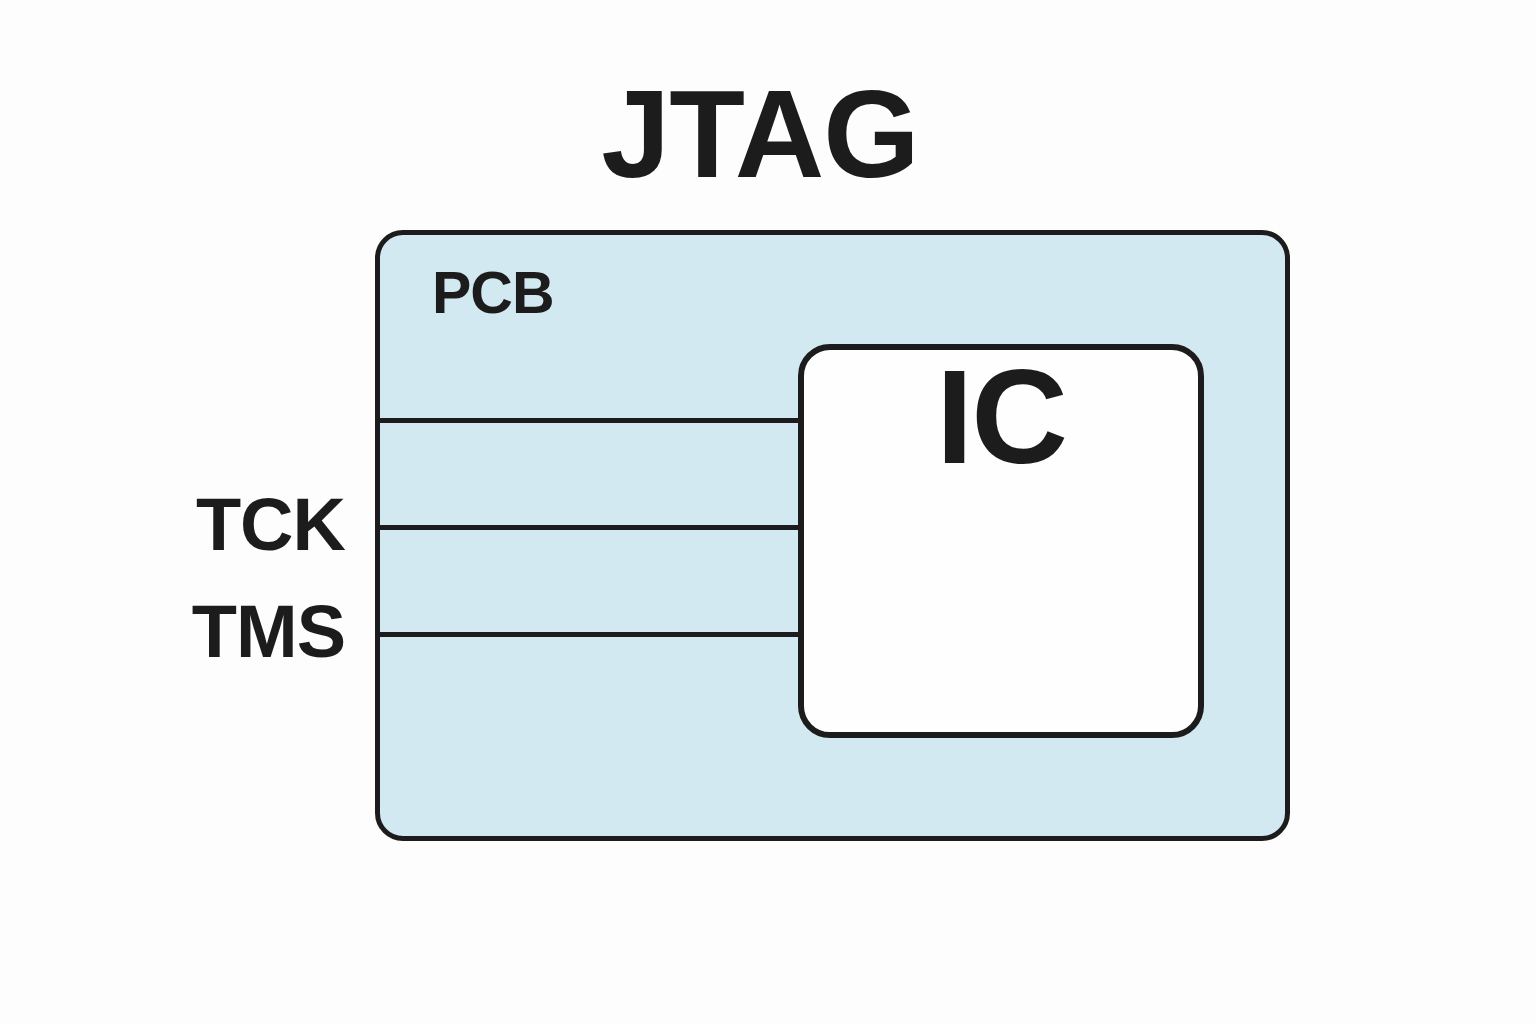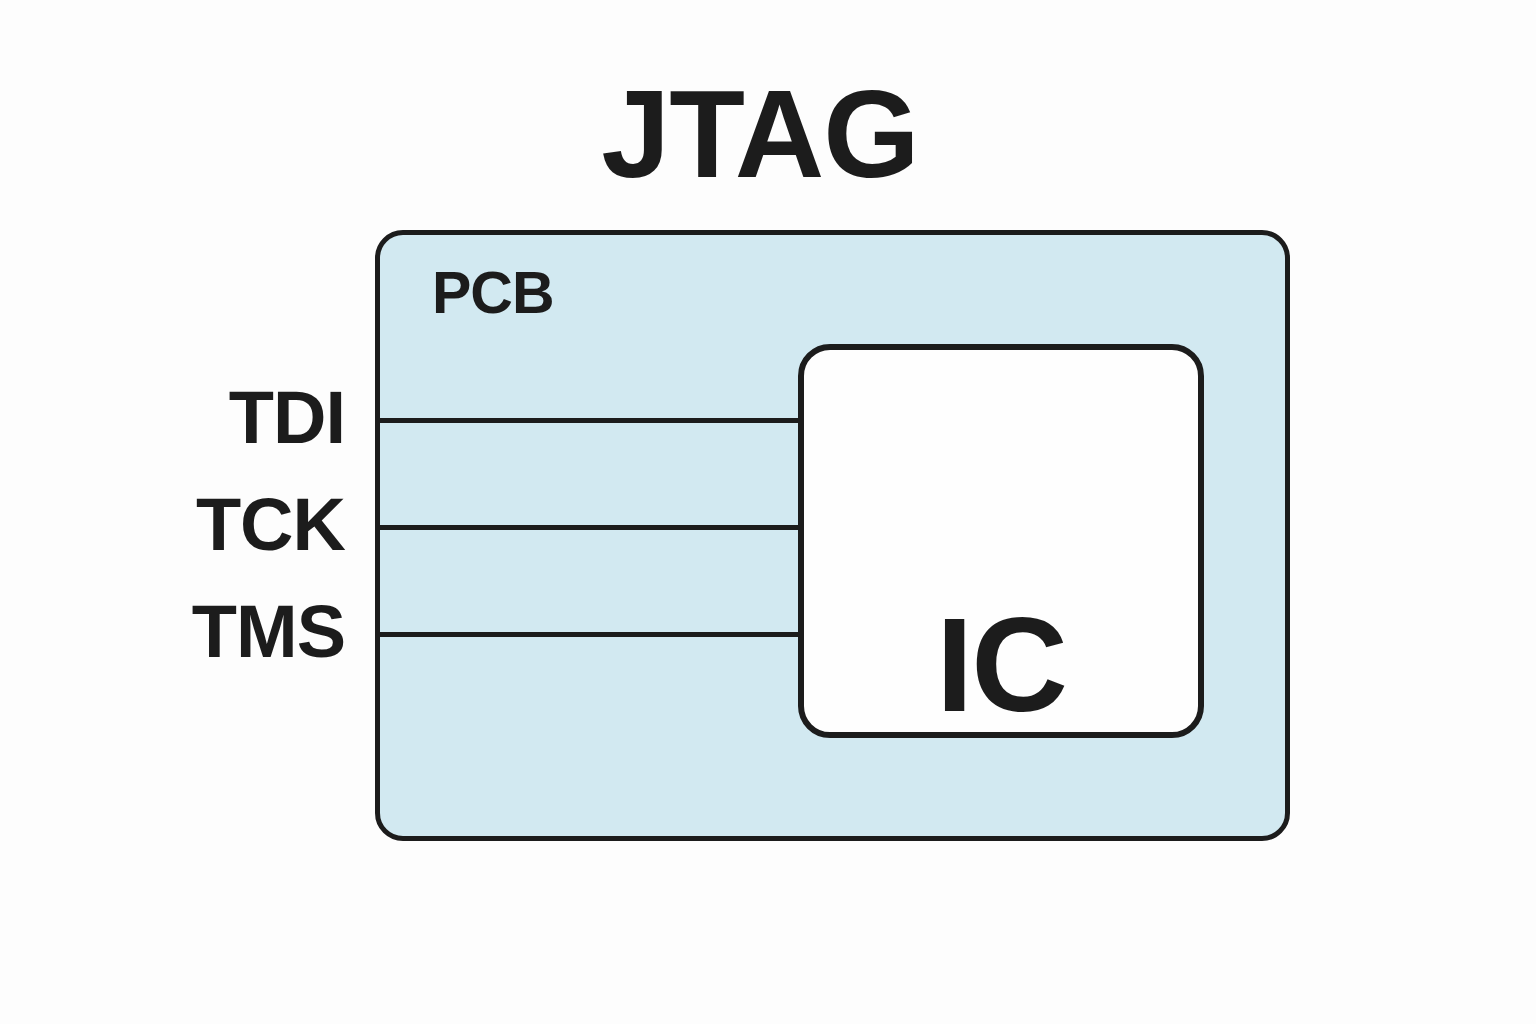--- a/index.html
+++ b/index.html
@@ -84,39 +84,38 @@
     position: absolute;
     left: 798px;
     top: 344px;
     width: 406px;
     height: 394px;
     background: var(--ic-fill);
     border: 6px solid var(--stroke);
     border-radius: 32px;
     z-index: 3;
     display: flex;
-    align-items: flex-end;
+    align-items: flex-start;
     justify-content: center;
   }
   .ic-label {
     font-size: 134px;
     font-weight: bold;
     line-height: 1;
     letter-spacing: -2px;
     color: var(--text);
   }
 </style>
 </head>
 <body>
 
 <div class="canvas">
 
   <div class="title">JTAG</div>
 
-  <div class="signal-label label-tdi">TDI</div>
   <div class="signal-label label-tck">TCK</div>
   <div class="signal-label label-tms">TMS</div>
 
   <div class="pcb-box">
     <div class="pcb-label">PCB</div>
   </div>
 
   <div class="signal-line line-tdi"></div>
   <div class="signal-line line-tck"></div>
   <div class="signal-line line-tms"></div>

